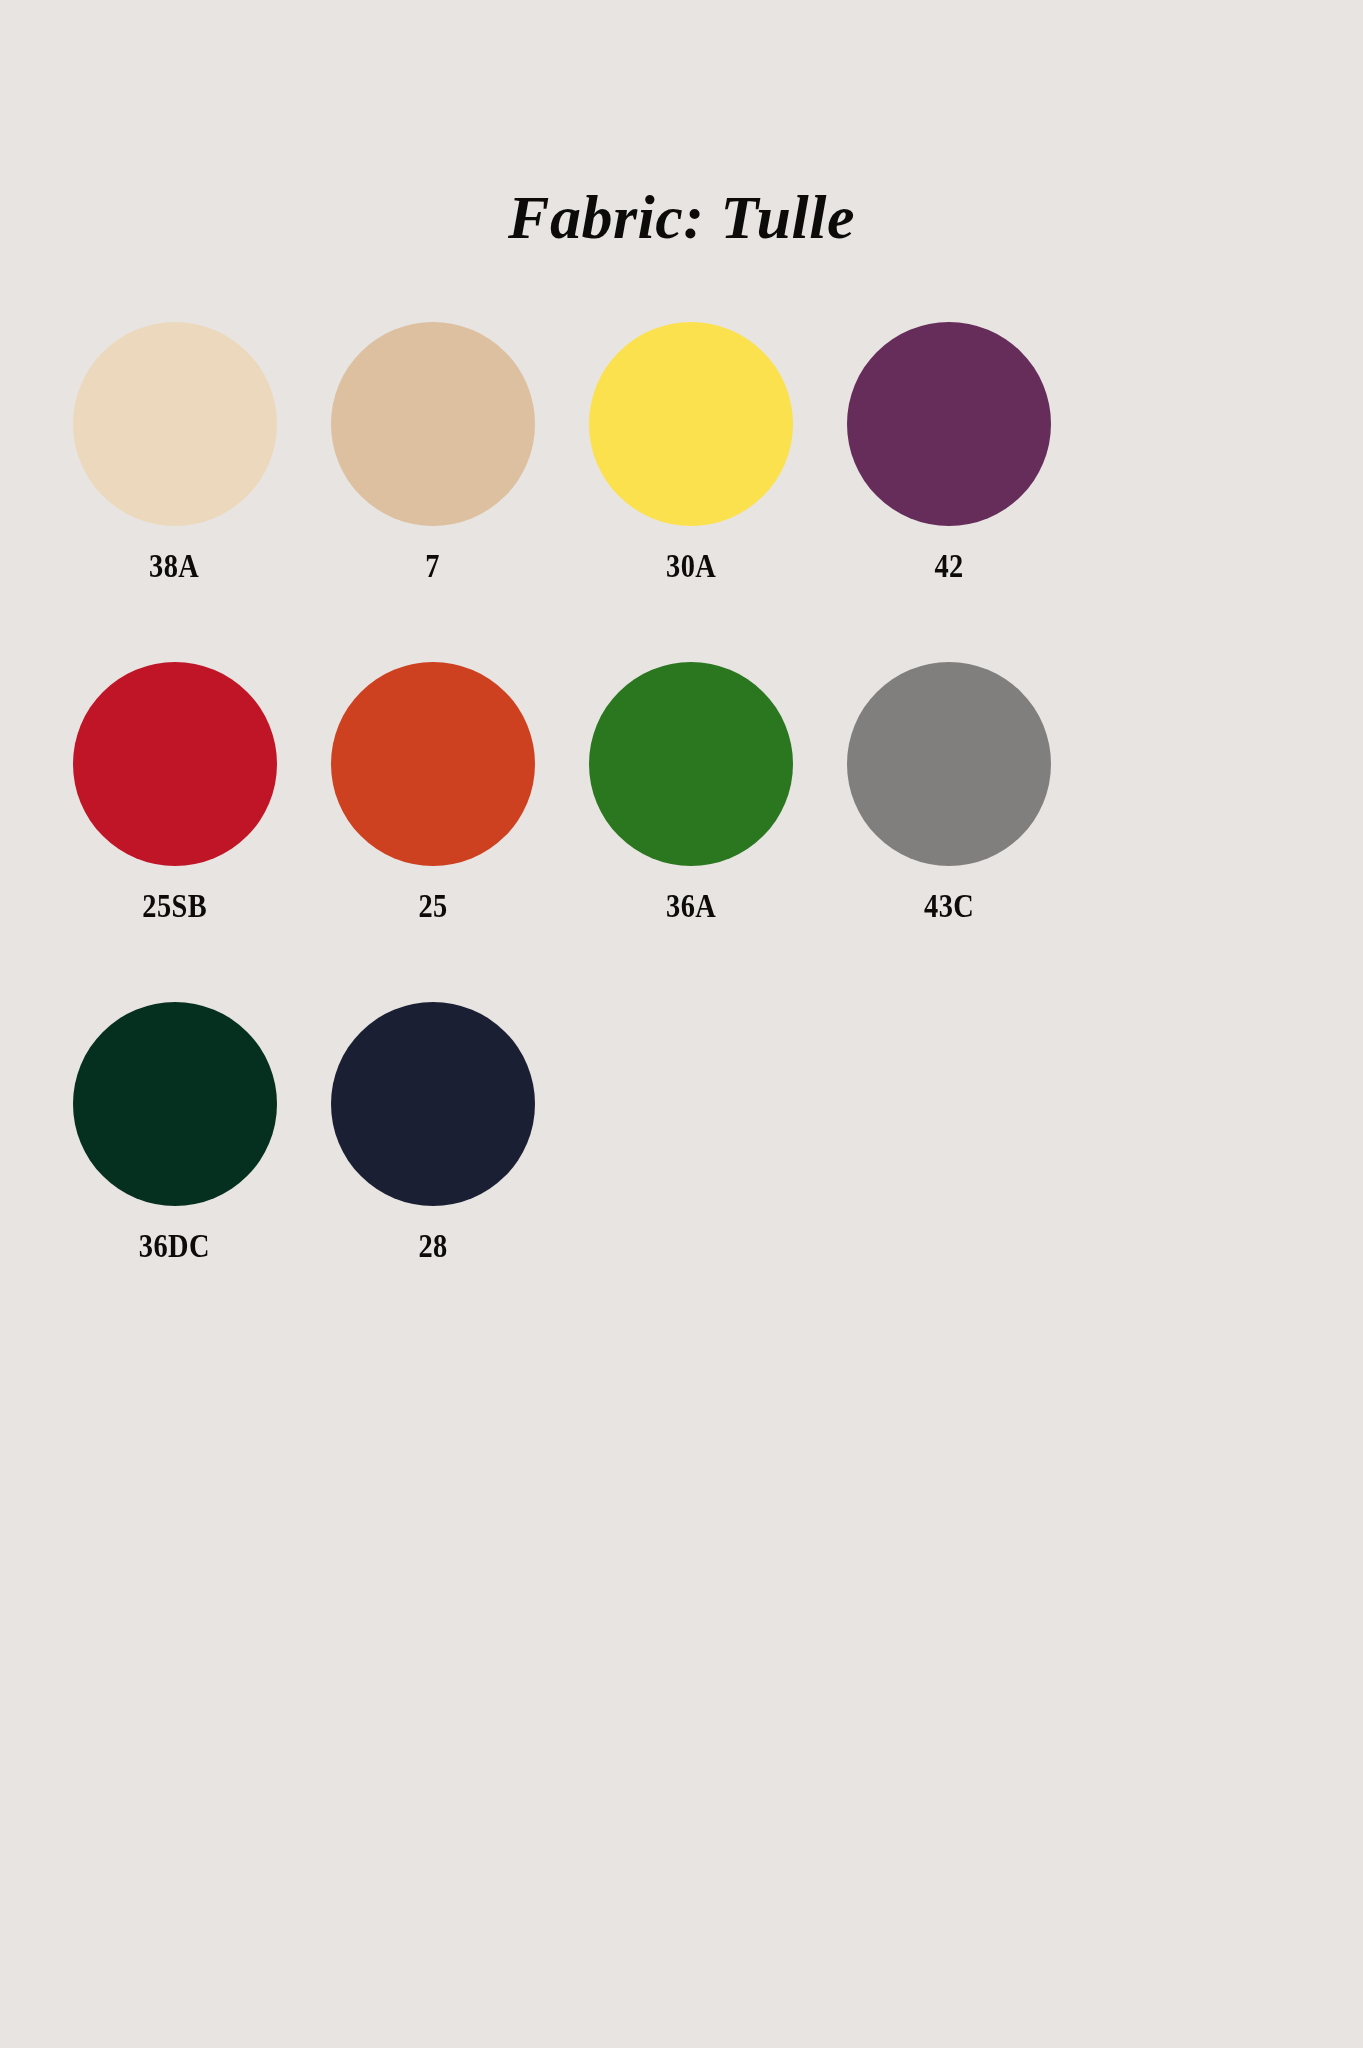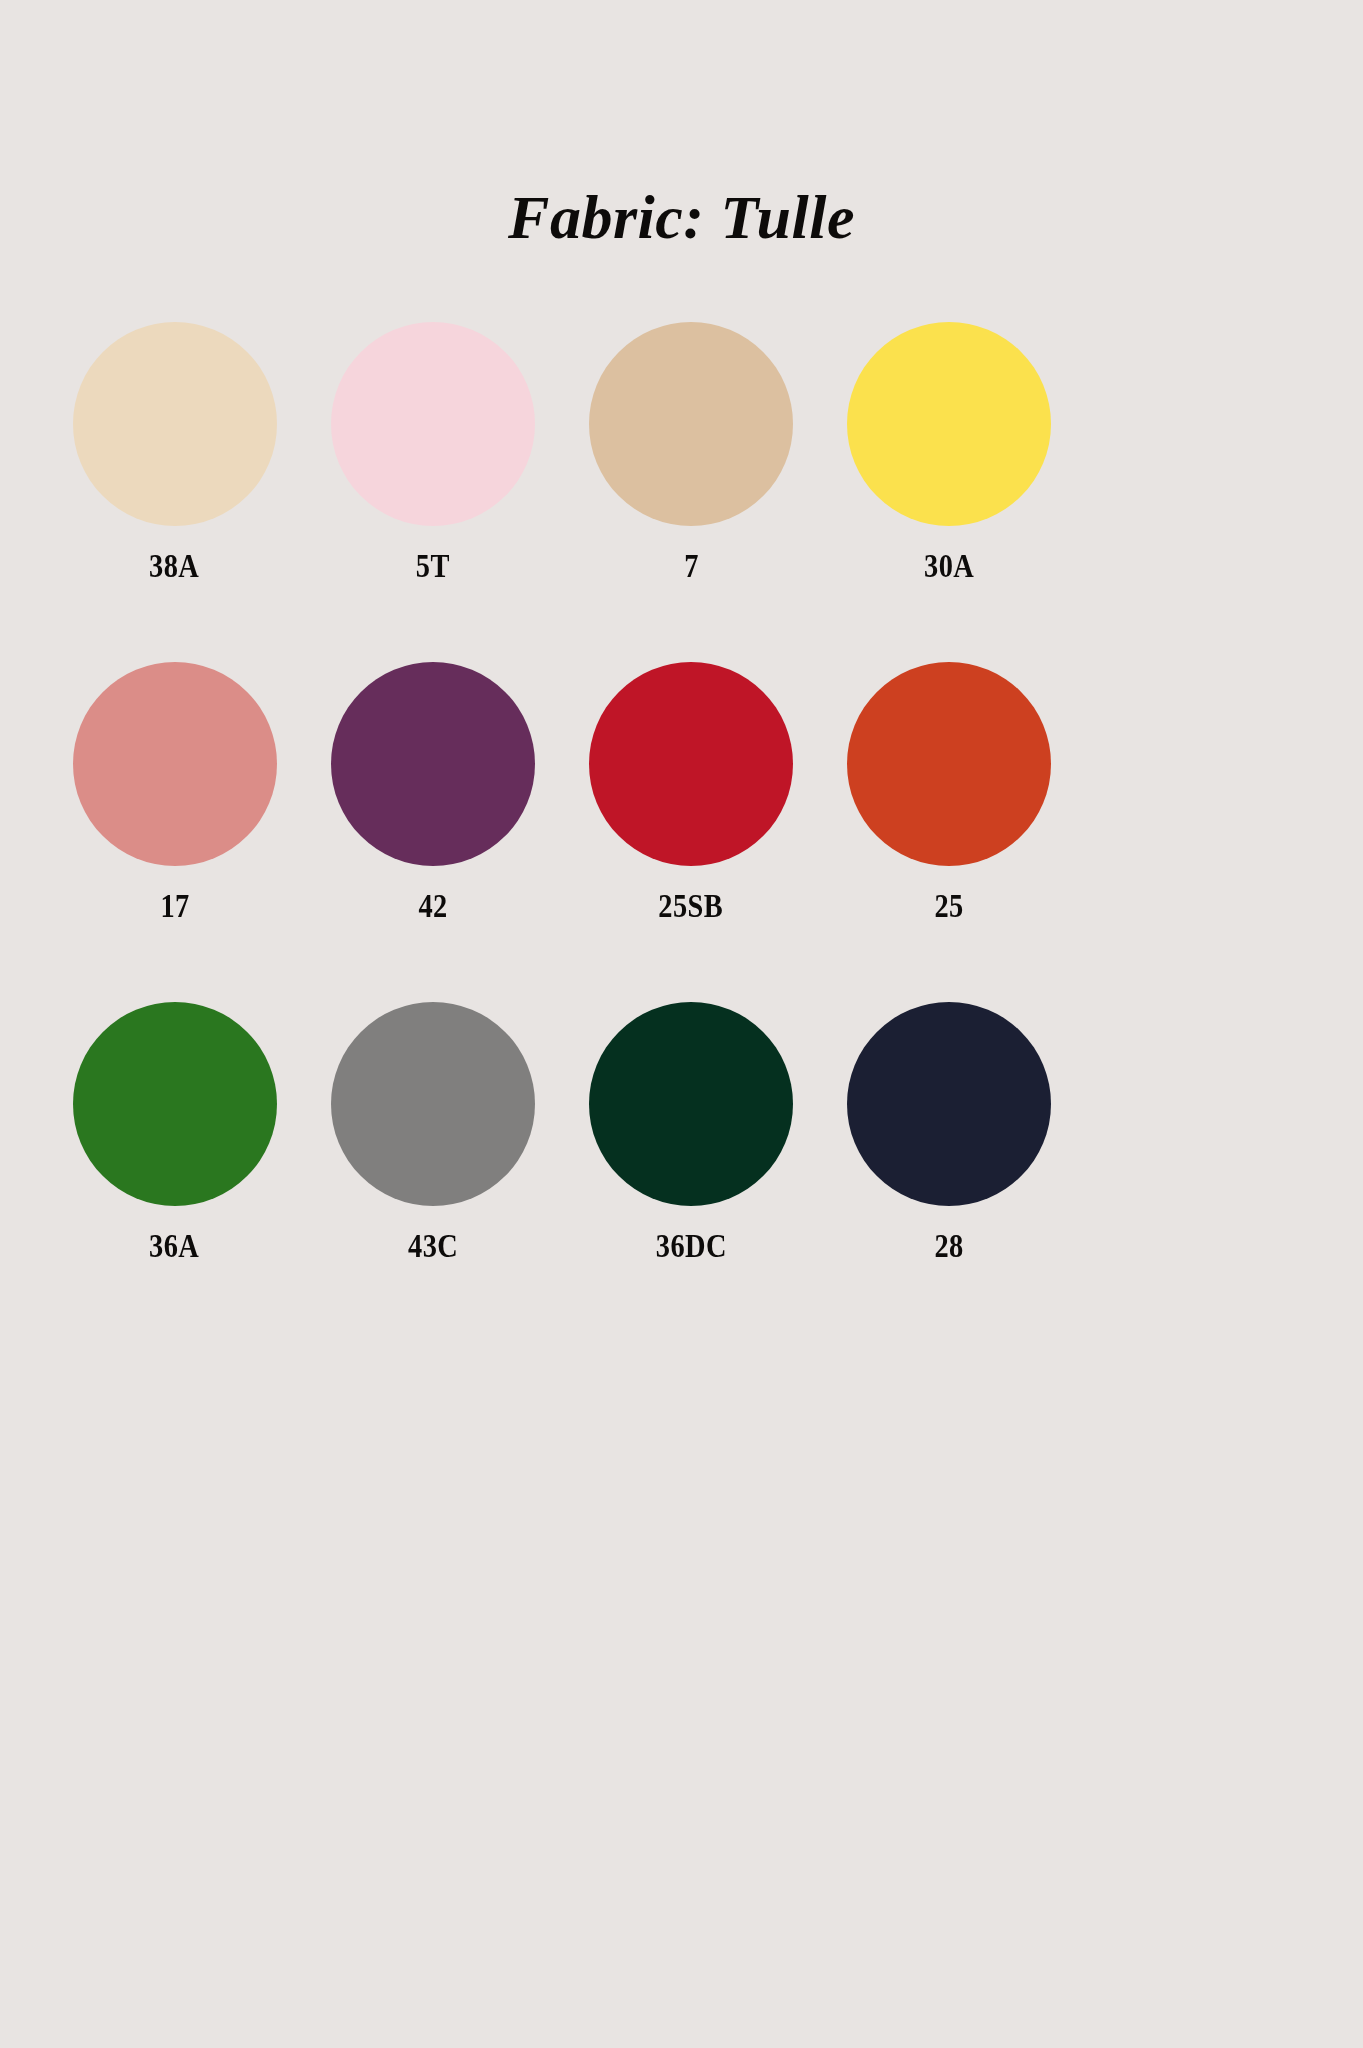--- a/index.html
+++ b/index.html
@@ -76,34 +76,26 @@
 <div class="page">
 
   <div class="title">Fabric: Tulle</div>
 
   <div class="grid">
       <div class="cell">
         <div class="swatch" style="background: rgb(236, 217, 189);"></div>
         <div class="swatch-label">38A</div>
       </div>
       <div class="cell">
-        <div class="swatch" style="background: rgb(246, 213, 220);"></div>
-        <div class="swatch-label">5T</div>
-      </div>
-      <div class="cell">
         <div class="swatch" style="background: rgb(220, 192, 160);"></div>
         <div class="swatch-label">7</div>
       </div>
       <div class="cell">
         <div class="swatch" style="background: rgb(251, 225, 77);"></div>
         <div class="swatch-label">30A</div>
-      </div>
-      <div class="cell">
-        <div class="swatch" style="background: rgb(219, 141, 136);"></div>
-        <div class="swatch-label">17</div>
       </div>
       <div class="cell">
         <div class="swatch" style="background: rgb(102, 45, 91);"></div>
         <div class="swatch-label">42</div>
       </div>
       <div class="cell">
         <div class="swatch" style="background: rgb(191, 21, 39);"></div>
         <div class="swatch-label">25SB</div>
       </div>
       <div class="cell">

